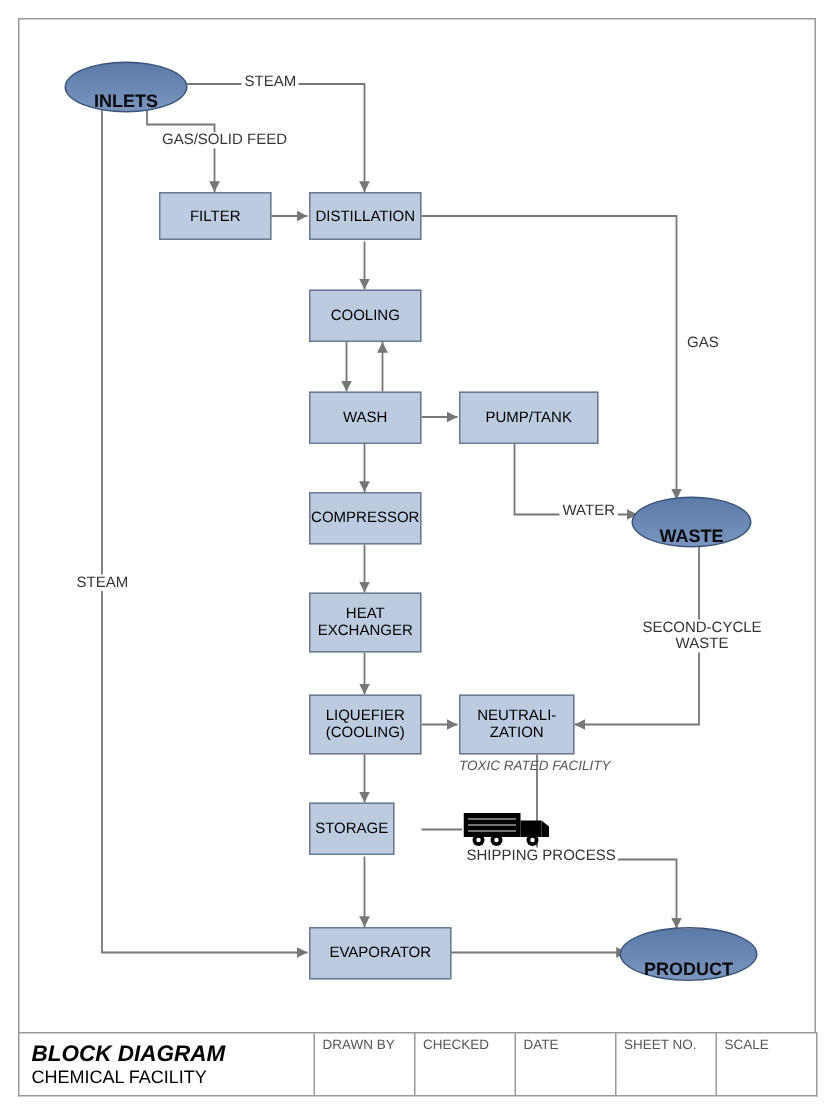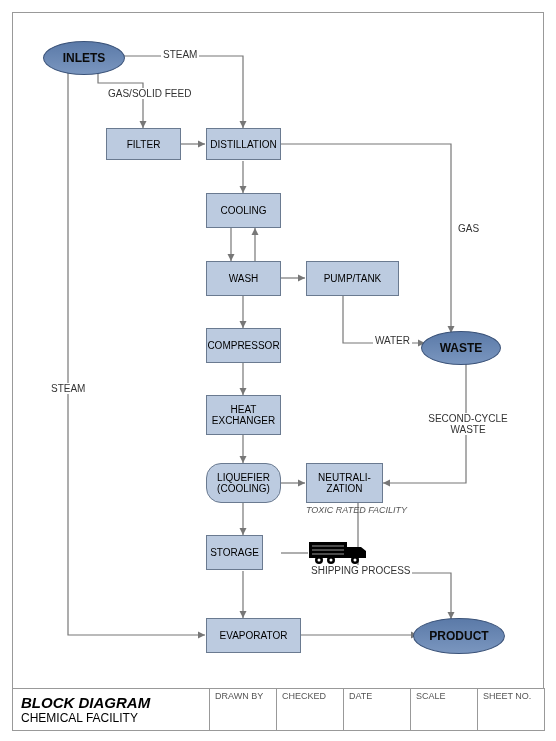--- a/index.html
+++ b/index.html
@@ -5,21 +5,21 @@
   body { margin:0; font-family: Arial, sans-serif; background:#fff; }
   .sheet { position:relative; width:556px; height:741px; background:#fff; }
   .frame { position:absolute; left:12px; top:12px; width:530px; height:675px; border:1px solid #999; }
   .title-block { position:absolute; left:12px; top:688px; width:531px; height:42px; border:1px solid #999; border-top:none; display:flex; }
   .title-main { border-right:1px solid #999; padding:4px 8px; display:flex; flex-direction:column; justify-content:center; width:180px; }
   .title-main .t1 { font-weight:bold; font-style:italic; font-size:15px; }
   .title-main .t2 { font-size:12px; }
   .title-cell { border-right:1px solid #999; padding:3px 5px; font-size:9px; color:#555; flex:1; }
   .title-cell:last-child { border-right:none; }
   .box { position:absolute; background:#bccbe0; border:1px solid #6a7a90; font-size:10px; display:flex; align-items:center; justify-content:center; text-align:center; padding:0 0; box-sizing:border-box; }
-  .ellipse { position:absolute; background:linear-gradient(#5b7aa8,#7a96bf); border:1px solid #3a5278; border-radius:50%; display:flex; align-items:center; justify-content:center; font-weight:bold; font-size:12px; color:#0a0a0a; }
+  .ellipse { position:absolute; background:linear-gradient(#5b7aa8,#7a96bf); border:1px solid #3a5278; border-radius:50%; display:flex; align-items:flex-end; justify-content:center; font-weight:bold; font-size:12px; color:#0a0a0a; }
   .label { position:absolute; font-size:10px; color:#333; background:#fff; padding:0 2px; }
   .ital { font-style:italic; font-size:9px; color:#555; position:absolute; }
   svg.arrows { position:absolute; left:0; top:0; width:530px; height:675px; }
   .arrow { stroke:#777; stroke-width:1.2; fill:none; }
   marker path { fill:#777; }
   .truck { position:absolute; }
 </style>
 </head>
 <body>
 
@@ -98,21 +98,21 @@
       </div>
     <div class="box" style="left:293px; top:248px; width:93px; height:35px;">
         <span>PUMP/TANK</span>
       </div>
     <div class="box" style="left:193px; top:315px; width:75px; height:35px;">
         <span>COMPRESSOR</span>
       </div>
     <div class="box" style="left:193px; top:382px; width:75px; height:40px;">
         <span>HEAT EXCHANGER</span>
       </div>
-    <div class="box" style="left:193px; top:450px; width:75px; height:40px;border-radius:15px;">
+    <div class="box" style="left:193px; top:450px; width:75px; height:40px;">
         <span>LIQUEFIER (COOLING)</span>
       </div>
     <div class="box" style="left:293px; top:450px; width:77px; height:40px;">
         <span>NEUTRALI- ZATION</span>
       </div>
     <div class="box" style="left:193px; top:522px; width:57px; height:35px;">
         <span>STORAGE</span>
       </div>
     <div class="box" style="left:193px; top:605px; width:95px; height:35px;">
         <span>EVAPORATOR</span>
@@ -147,16 +147,16 @@
   </div>
 
   <div class="title-block">
     <div class="title-main">
       <div class="t1">BLOCK DIAGRAM</div>
       <div class="t2">CHEMICAL FACILITY</div>
     </div>
     <div class="title-cell">DRAWN BY</div>
     <div class="title-cell">CHECKED</div>
     <div class="title-cell">DATE</div>
+    <div class="title-cell">SHEET NO.</div>
     <div class="title-cell">SCALE</div>
-    <div class="title-cell">SHEET NO.</div>
   </div>
 </div>
 
 </body></html>

